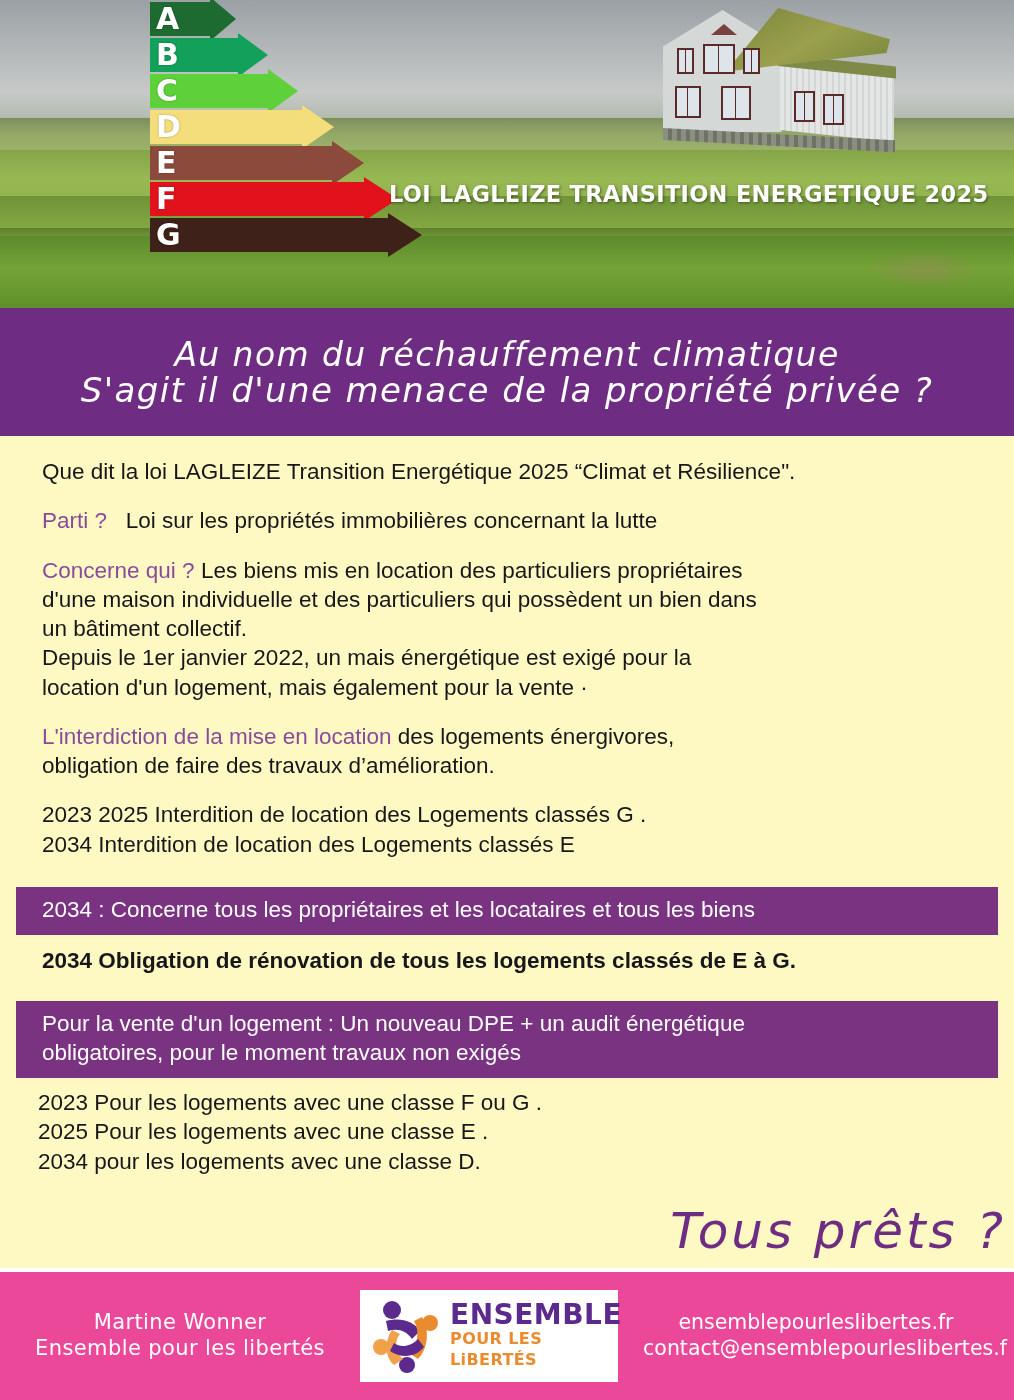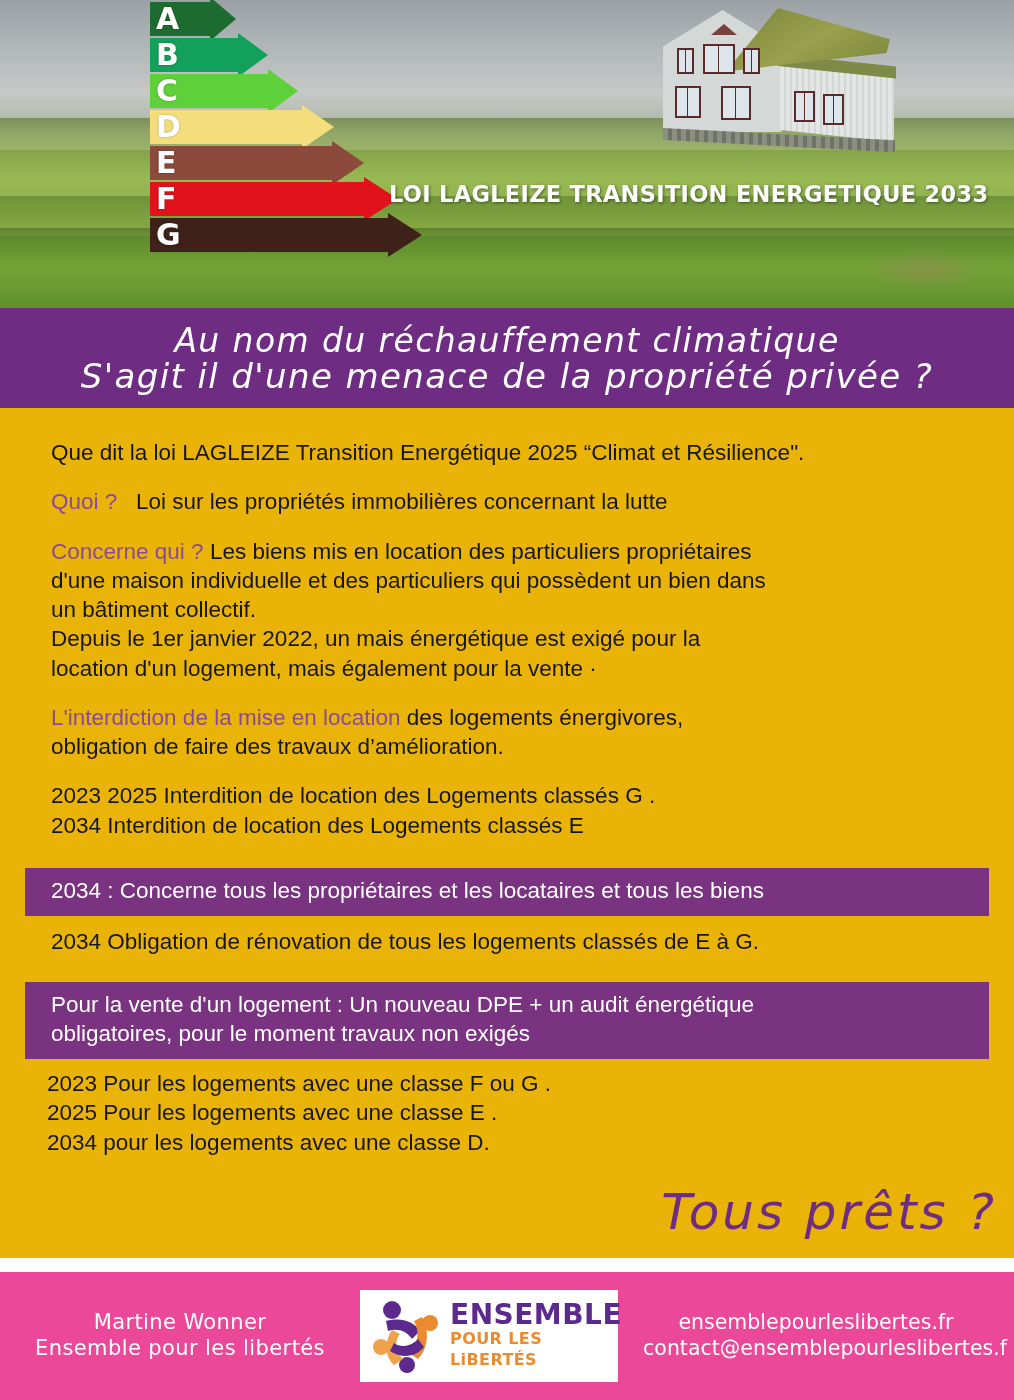--- a/index.html
+++ b/index.html
@@ -126,36 +126,36 @@
     position: absolute; left: 389px; top: 181px;
     color: #ffffff; font-weight: bold; font-size: 22.5px;
     letter-spacing: .3px;
     font-family: "DejaVu Sans", sans-serif;
     text-shadow: 1px 1px 3px rgba(0,0,0,.45);
     white-space: nowrap;
   }
 
   
   .headline-banner {
-    width: 1014px; height: 100px; background: #6E2C82;
+    width: 1014px; height: 128px; background: #6E2C82;
     display: flex; flex-direction: column; align-items: center; justify-content: center;
     box-sizing: border-box; padding-top: 2px;
   }
   .headline-line {
     color: #ffffff;
     font-family: "DejaVu Sans", sans-serif;
     font-style: italic; font-weight: normal;
     font-size: 33px; line-height: 1.08;
     letter-spacing: 1.4px;
     white-space: nowrap;
   }
   .headline-line.l2 { font-size: 34px; }
 
   
-  .body-wrap { position: relative; padding: 17px; background: #eab308; }
+  .body-wrap { position: relative; padding: 8px; background: #fef9c3; }
   .body-text {
     padding: 13px 0 0 34px;
     width: 955px;
     color: #17171a;
     font-size: 22.5px;
     line-height: 1.30;
     font-family: "Liberation Sans", sans-serif;
     font-weight: 500;
   }
   .body-text p { margin: 0 0 0 0; }
@@ -172,21 +172,21 @@
     color: #ffffff;
     font-size: 22.5px;
     line-height: 1.26;
     font-weight: 500;
   }
   .plain-line {
     padding: 11px 0 0 34px;
     color: #17171a;
     font-size: 22.5px;
     line-height: 1.3;
-    font-weight: 400;
+    font-weight: 700;
   }
   .year-list {
     padding: 10px 0 0 30px;
     color: #17171a;
     font-size: 22.5px;
     line-height: 1.30;
     font-weight: 500;
   }
   .slogan {
     text-align: right;
@@ -309,37 +309,37 @@
     </div>
     <div class="dpe-row" style="top:218px;">
       <div class="dpe-arrow">
         <div class="dpe-bar" style="width:238px; background:#3E2118;"></div>
         <div class="dpe-head" style="border-left:34px solid #3E2118;"></div>
         <span class="dpe-letter">G</span>
       </div>
     </div>
   </div>
 
-  <div class="hero-title">LOI LAGLEIZE TRANSITION ENERGETIQUE 2033</div>
+  <div class="hero-title">LOI LAGLEIZE TRANSITION ENERGETIQUE 2025</div>
 </div>
 
 <div class="headline-banner">
   <div class="headline-line l1">Au nom du réchauffement climatique</div>
   <div class="headline-line l2">S'agit il d'une menace de la propriété privée ?</div>
 </div>
 
 <div class="body-wrap">
 
   <div class="body-text">
     <p>Que dit la loi LAGLEIZE Transition Energétique 2025 “Climat et Résilience".</p>
 
     <div class="spacer-sm"></div>
 
     <p>
-      <span class="hl">Quoi ?</span>
+      <span class="hl">Parti ?</span>
       &nbsp;&nbsp;<span>Loi  sur les propriétés immobilières concernant la lutte</span>
     </p>
 
     <div class="spacer-sm"></div>
 
     <p>
       <span class="hl">Concerne qui ?</span>
       <span>Les biens mis en location des particuliers propriétaires</span>
     </p>
     <p class="nowrap">d'une maison individuelle et  des particuliers qui possèdent un bien dans</p>

